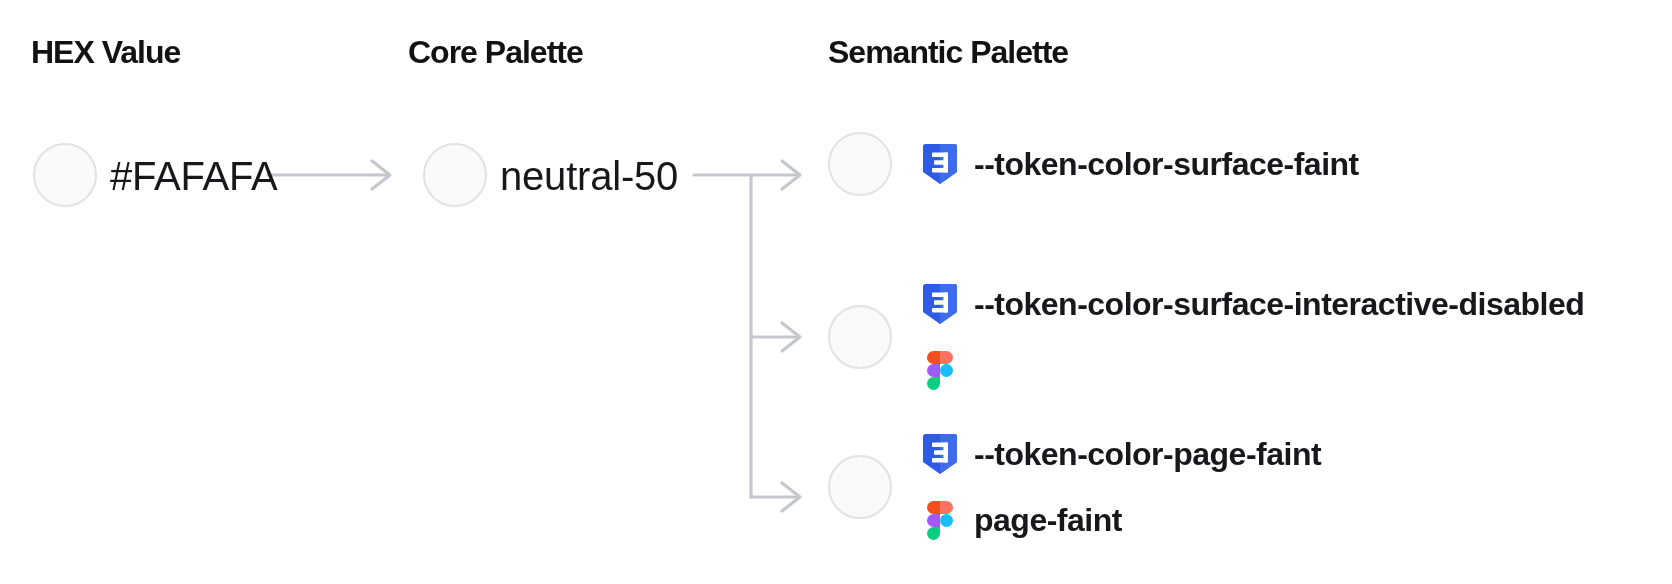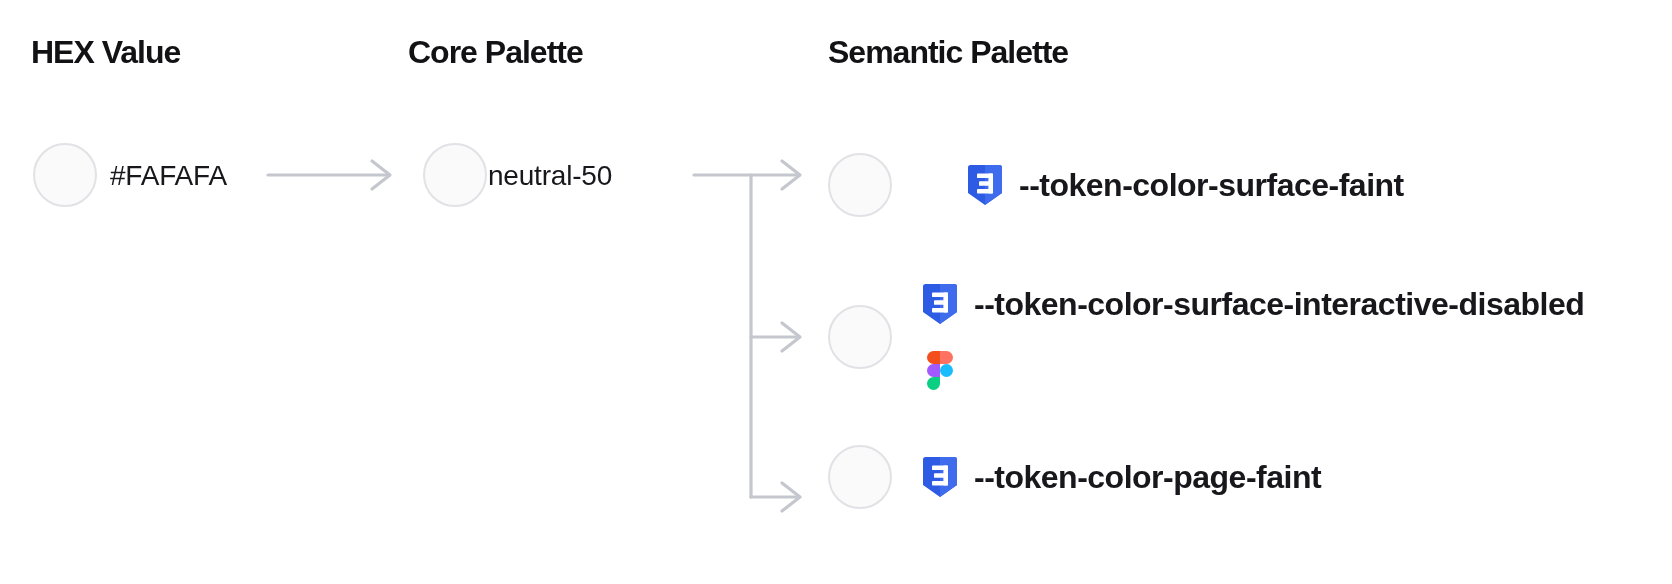--- a/index.html
+++ b/index.html
@@ -26,41 +26,41 @@
     background: #fafafa; border: 2px solid #e1e2e6;
     box-sizing: border-box; flex: 0 0 auto;
   }
   .swatch.abs { position: absolute; }
   .swatch.hex-swatch { left: 33px; top: 143px; }
   .swatch.core-swatch { left: 423px; top: 143px; }
 
   
   .plain-label {
     position: absolute; transform: translateY(-50%);
-    font-size: 28px; font-weight: 400; color: #17171c;
+    font-size: 40px; font-weight: 400; color: #17171c;
     white-space: nowrap; letter-spacing: -0.2px;
   }
   .plain-label.hex-label { left: 110px; top: 176px; }
-  .plain-label.core-label { left: 488px; top: 176px; }
+  .plain-label.core-label { left: 500px; top: 176px; }
 
   
   .connectors { position: absolute; inset: 0; pointer-events: none; }
   .connectors path {
     stroke: #c5c7ce; stroke-width: 3.2; fill: none;
     stroke-linecap: round; stroke-linejoin: round;
   }
 
   
   .semantic-item {
     position: absolute; left: 828px; transform: translateY(-50%);
     display: flex; align-items: center;
   }
-  .semantic-item.row-1 { top: 185px; gap: 45px; }
+  .semantic-item.row-1 { top: 164px; }
   .semantic-item.row-2 { top: 337px; align-items: center; }
-  .semantic-item.row-3 { top: 477px; text-align: right; }
+  .semantic-item.row-3 { top: 487px; text-align: right; }
   .token-lines {
     margin-left: 30px; display: flex; flex-direction: column; gap: 22px;
   }
   .token-line { display: flex; align-items: center; height: 44px; }
   .token-icon {
     width: 36px; display: flex; align-items: center; justify-content: center;
     flex: 0 0 auto;
   }
   .token-text {
     margin-left: 16px; font-size: 32px; font-weight: 600;
@@ -163,16 +163,28 @@
             <g fill="#ffffff">
               <rect x="9" y="8.5" width="16" height="4.6" rx="0.9"></rect>
               <rect x="11" y="16.2" width="14" height="4.6" rx="0.9"></rect>
               <rect x="9" y="23.9" width="16" height="4.6" rx="0.9"></rect>
               <rect x="20.4" y="8.5" width="4.6" height="20" rx="0.9"></rect>
             </g>
           </svg>
         </span>
         <span class="token-text">--token-color-page-faint</span>
       </div>
+      <div class="token-line">
+        <span class="token-icon">
+          <svg width="26" height="39" viewBox="0 0 38 57">
+            <path fill="#1ABCFE" d="M19 28.5a9.5 9.5 0 1 1 19 0 9.5 9.5 0 0 1-19 0z"></path>
+            <path fill="#0ACF83" d="M0 47.5A9.5 9.5 0 0 1 9.5 38H19v9.5a9.5 9.5 0 1 1-19 0z"></path>
+            <path fill="#FF7262" d="M19 0v19h9.5a9.5 9.5 0 1 0 0-19H19z"></path>
+            <path fill="#F24E1E" d="M0 9.5A9.5 9.5 0 0 0 9.5 19H19V0H9.5A9.5 9.5 0 0 0 0 9.5z"></path>
+            <path fill="#A259FF" d="M0 28.5A9.5 9.5 0 0 0 9.5 38H19V19H9.5A9.5 9.5 0 0 0 0 28.5z"></path>
+          </svg>
+        </span>
+        <span class="token-text">page-faint</span>
+      </div>
     </div>
   </div>
 
 </div>
 
 </body></html>

